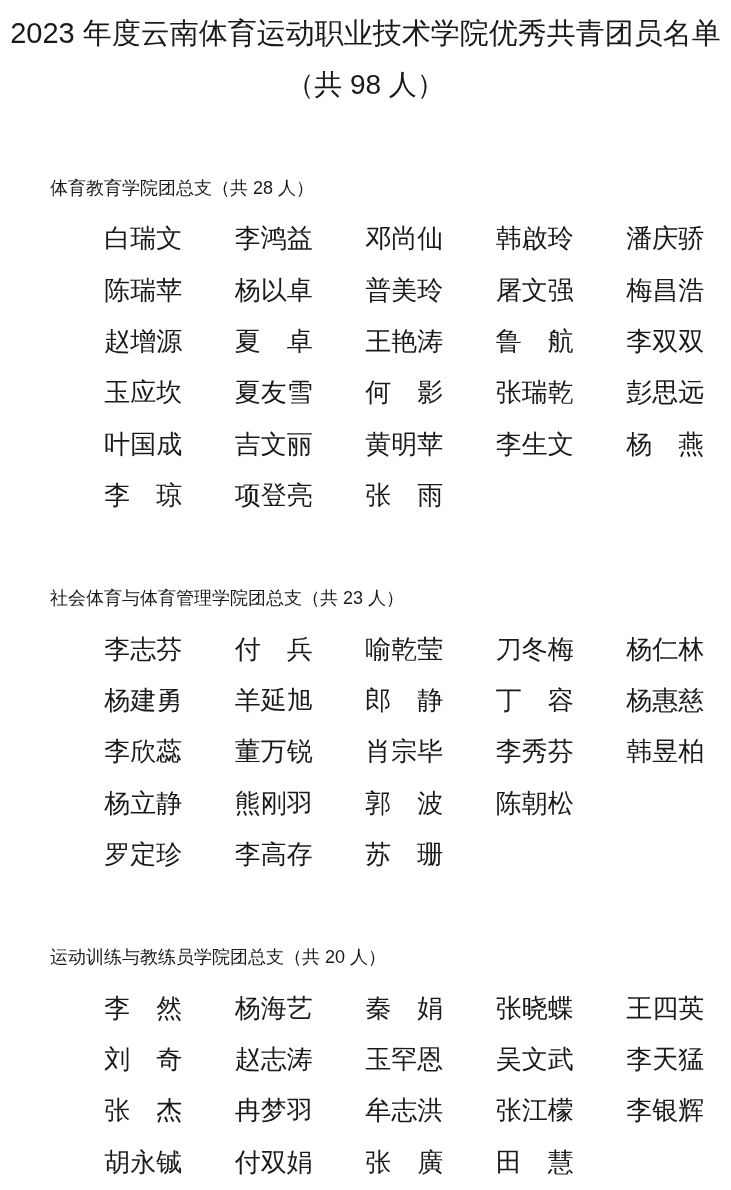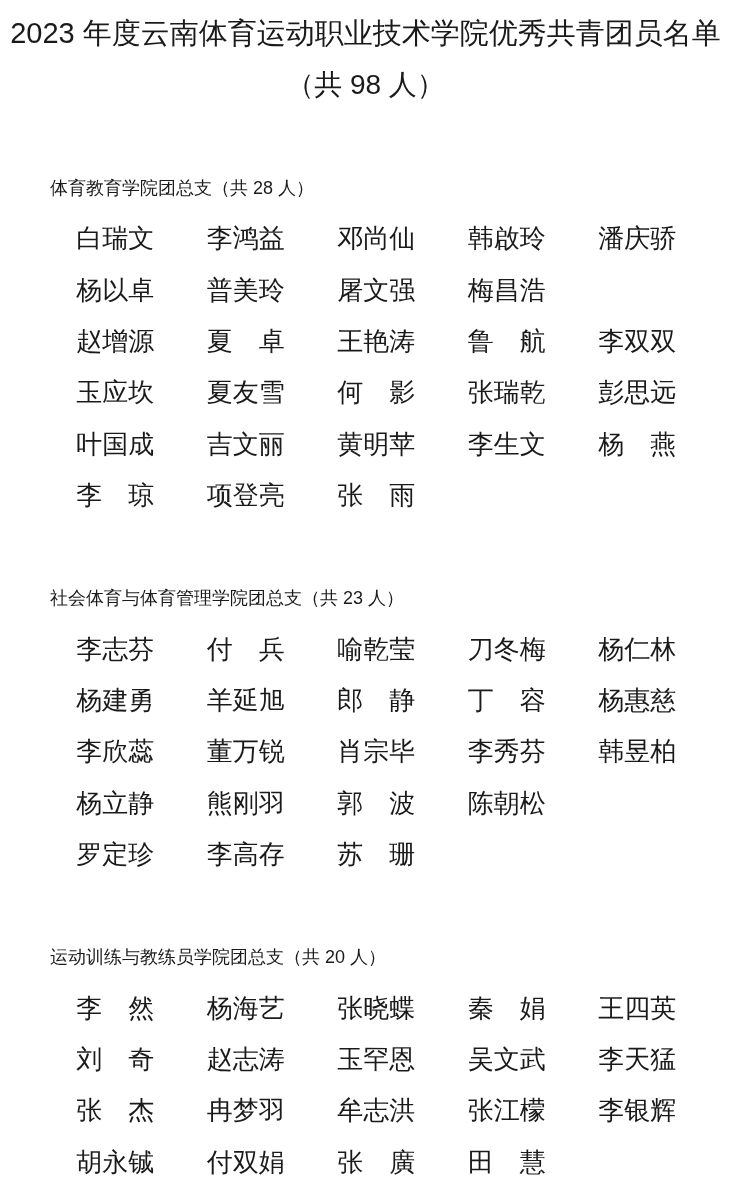--- a/index.html
+++ b/index.html
@@ -25,21 +25,21 @@
   }
   .subtitle-line {
     justify-content: center;
     font-size: 28px;
   }
   .section-header {
     padding-left: 50px;
     font-size: 18px;
   }
   .name-row {
-    padding-left: 50px;
+    padding-left: 78px;
     display: grid;
     grid-template-columns: repeat(5, 130.5px);
     align-content: center;
     font-size: 26px;
   }
   .name { white-space: pre; }
   .spacer-line {  }
 </style>
 </head>
 <body>
@@ -52,20 +52,21 @@
       <div class="section">
         <div class="line section-header">体育教育学院团总支（共 28 人）</div>
         <div class="line name-row">
           <div class="name">白瑞文</div>
           <div class="name">李鸿益</div>
           <div class="name">邓尚仙</div>
           <div class="name">韩啟玲</div>
           <div class="name">潘庆骄</div>
         </div>
         <div class="line name-row">
+          <div class="name">陈瑞苹</div>
           <div class="name">杨以卓</div>
           <div class="name">普美玲</div>
           <div class="name">屠文强</div>
           <div class="name">梅昌浩</div>
         </div>
         <div class="line name-row">
           <div class="name">赵增源</div>
           <div class="name">夏　卓</div>
           <div class="name">王艳涛</div>
           <div class="name">鲁　航</div>
@@ -126,22 +127,22 @@
           <div class="name">李高存</div>
           <div class="name">苏　珊</div>
         </div>
       </div>
       <div class="line spacer-line"></div>
       <div class="section">
         <div class="line section-header">运动训练与教练员学院团总支（共 20 人）</div>
         <div class="line name-row">
           <div class="name">李　然</div>
           <div class="name">杨海艺</div>
+          <div class="name">秦　娟</div>
           <div class="name">张晓蝶</div>
-          <div class="name">秦　娟</div>
           <div class="name">王四英</div>
         </div>
         <div class="line name-row">
           <div class="name">刘　奇</div>
           <div class="name">赵志涛</div>
           <div class="name">玉罕恩</div>
           <div class="name">吴文武</div>
           <div class="name">李天猛</div>
         </div>
         <div class="line name-row">

